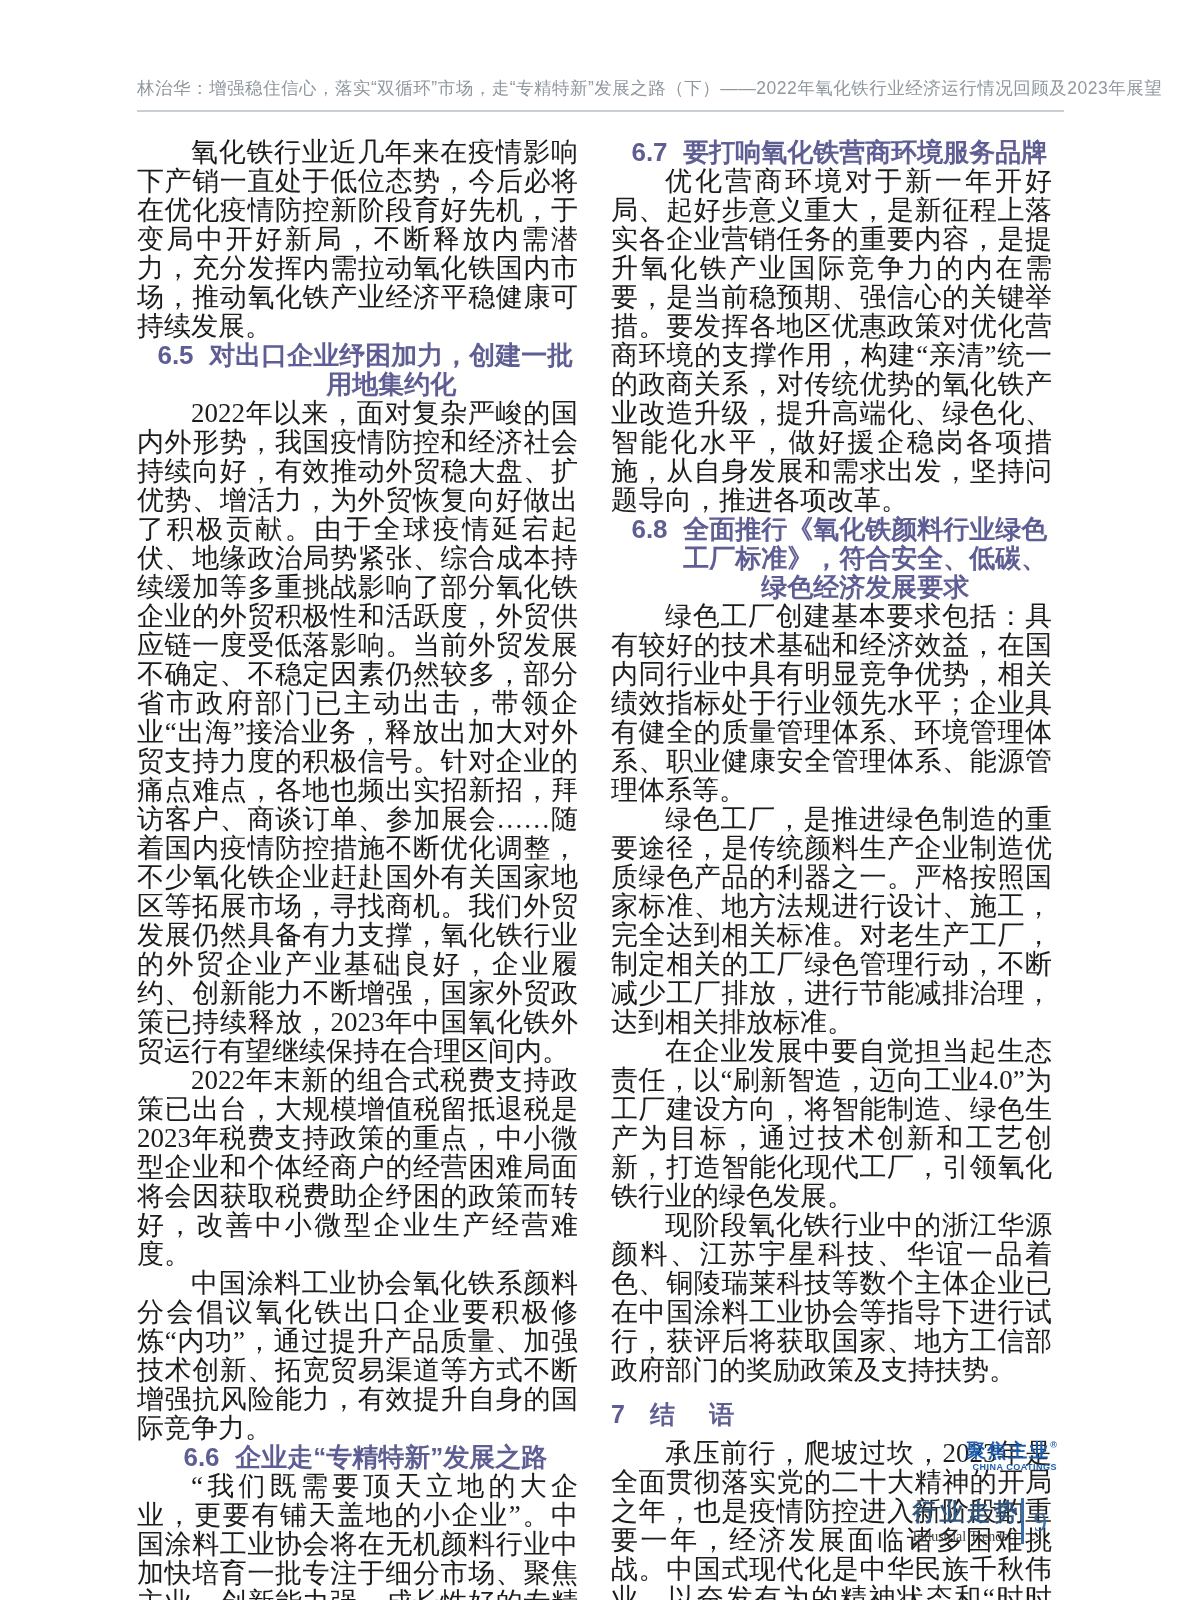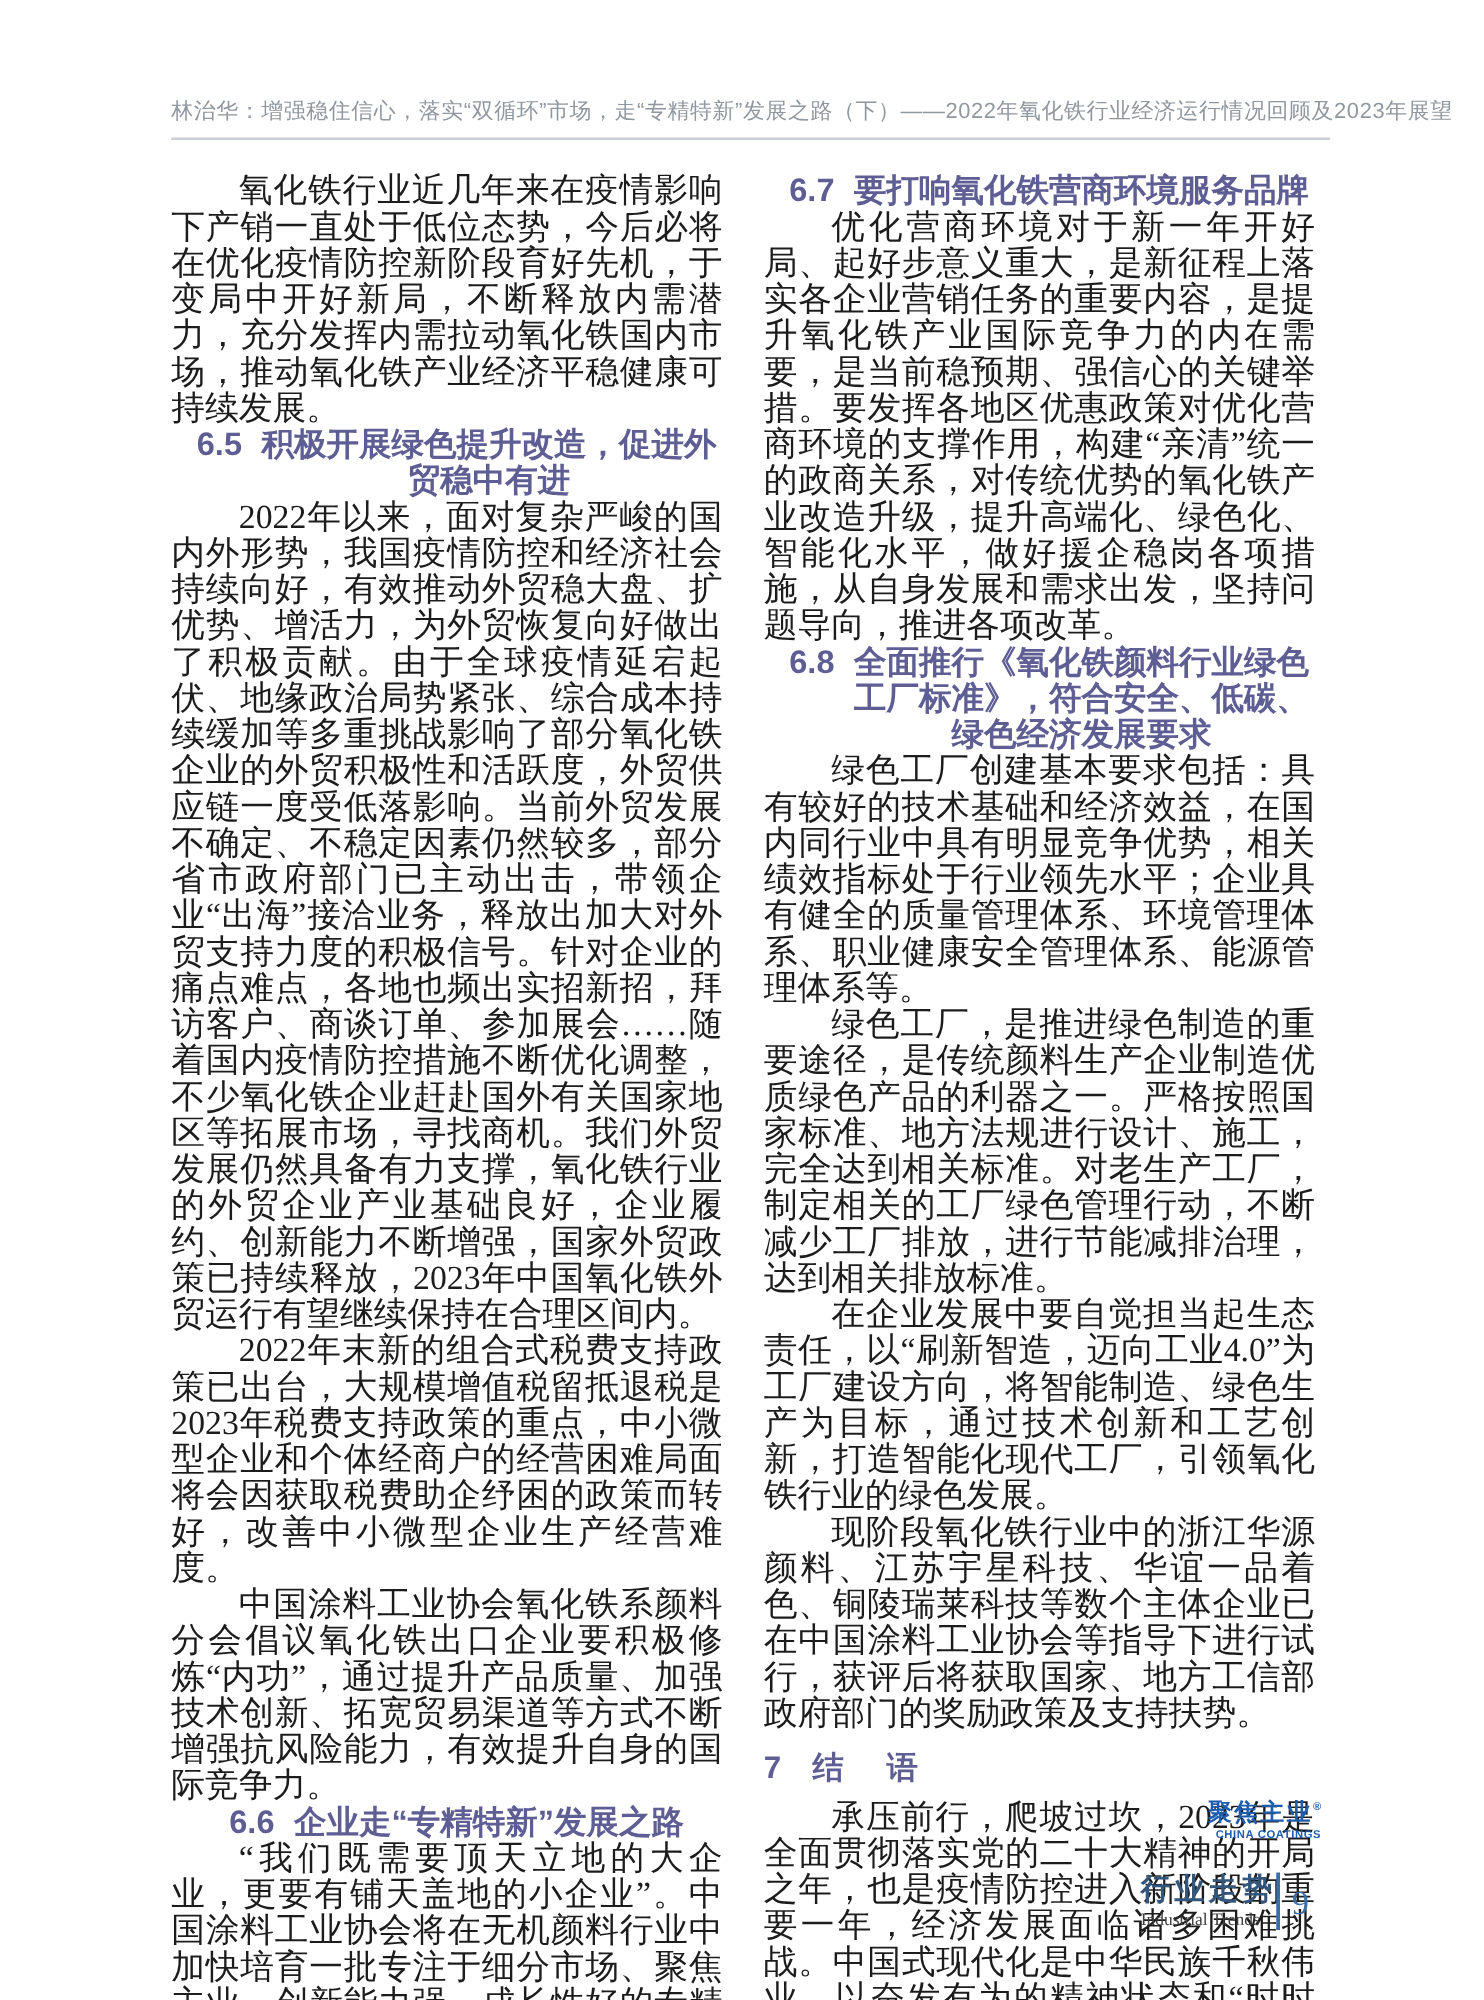--- a/index.html
+++ b/index.html
@@ -60,21 +60,21 @@
 
 <div class="page">
 
   <div class="running-header">
     <div class="header-title">林治华：增强稳住信心，落实“双循环”市场，走“专精特新”发展之路（下）——2022年氧化铁行业经济运行情况回顾及2023年展望</div>
     <div class="header-rule"></div>
   </div>
 
   <div class="col col-left">
     <p>氧化铁行业近几年来在疫情影响下产销一直处于低位态势，今后必将在优化疫情防控新阶段育好先机，于变局中开好新局，不断释放内需潜力，充分发挥内需拉动氧化铁国内市场，推动氧化铁产业经济平稳健康可持续发展。</p>
-    <h3 class="h6x"><span class="hnum">6.5</span><span>积极开展绿色提升改造，促进外贸稳中有进</span></h3>
+    <h3 class="h6x"><span class="hnum">6.5</span><span>对出口企业纾困加力，创建一批用地集约化</span></h3>
     <p>2022年以来，面对复杂严峻的国内外形势，我国疫情防控和经济社会持续向好，有效推动外贸稳大盘、扩优势、增活力，为外贸恢复向好做出了积极贡献。由于全球疫情延宕起伏、地缘政治局势紧张、综合成本持续缓加等多重挑战影响了部分氧化铁企业的外贸积极性和活跃度，外贸供应链一度受低落影响。当前外贸发展不确定、不稳定因素仍然较多，部分省市政府部门已主动出击，带领企业“出海”接洽业务，释放出加大对外贸支持力度的积极信号。针对企业的痛点难点，各地也频出实招新招，拜访客户、商谈订单、参加展会……随着国内疫情防控措施不断优化调整，不少氧化铁企业赶赴国外有关国家地区等拓展市场，寻找商机。我们外贸发展仍然具备有力支撑，氧化铁行业的外贸企业产业基础良好，企业履约、创新能力不断增强，国家外贸政策已持续释放，2023年中国氧化铁外贸运行有望继续保持在合理区间内。</p>
     <p>2022年末新的组合式税费支持政策已出台，大规模增值税留抵退税是2023年税费支持政策的重点，中小微型企业和个体经商户的经营困难局面将会因获取税费助企纾困的政策而转好，改善中小微型企业生产经营难度。</p>
     <p>中国涂料工业协会氧化铁系颜料分会倡议氧化铁出口企业要积极修炼“内功”，通过提升产品质量、加强技术创新、拓宽贸易渠道等方式不断增强抗风险能力，有效提升自身的国际竞争力。</p>
     <h3 class="h6x"><span class="hnum">6.6</span><span>企业走“专精特新”发展之路</span></h3>
     <p>“我们既需要顶天立地的大企业，更要有铺天盖地的小企业”。中国涂料工业协会将在无机颜料行业中加快培育一批专注于细分市场、聚焦主业、创新能力强、成长性好的专精特新“小巨人”企业。这项政策落地将引导我们氧化铁行业中小企业走“专精特新”发展之路，助力氧化铁制造业的专业化、精细化、特色化、新颖化，做实做强做优，提升氧化铁产业链供应链稳定性和竞争力。</p>
 
   </div>
 
   <div class="col col-right">
     <h3 class="h6x"><span class="hnum">6.7</span><span>要打响氧化铁营商环境服务品牌</span></h3>

